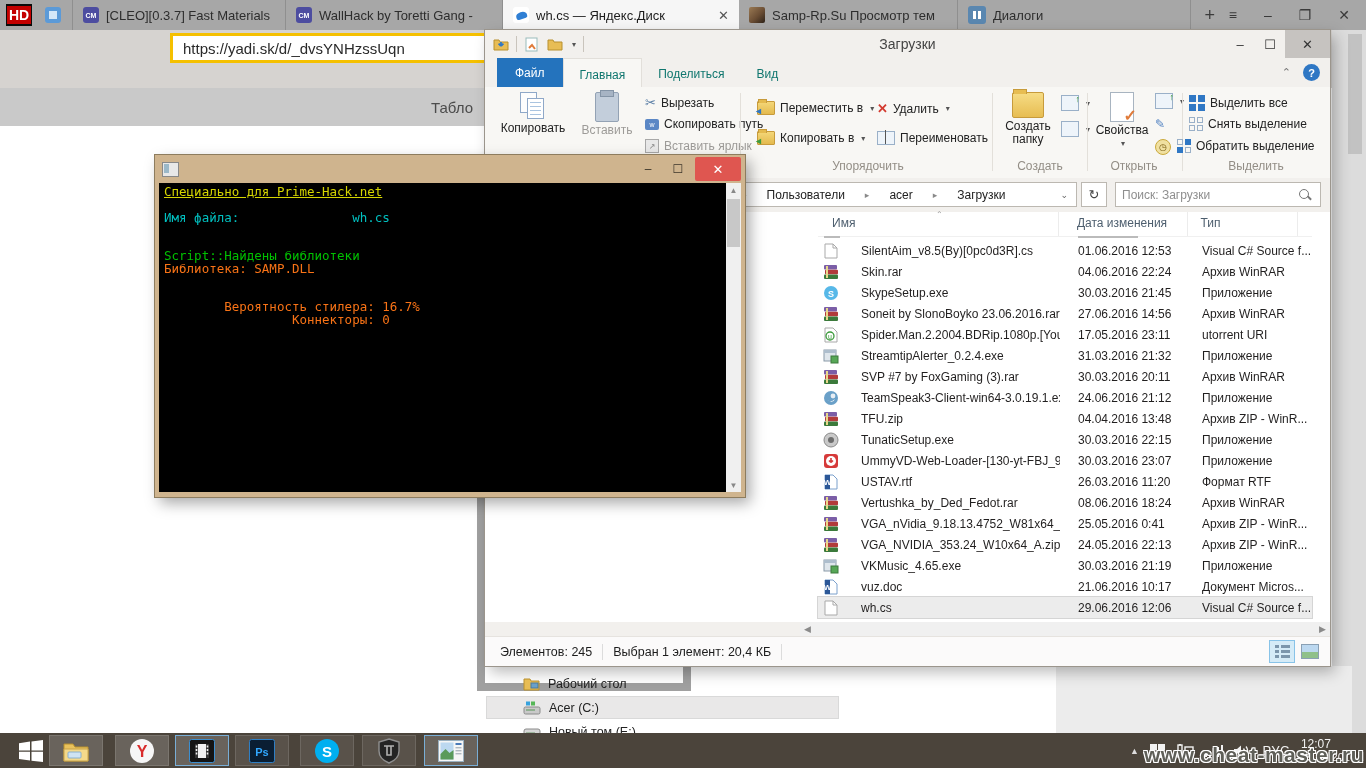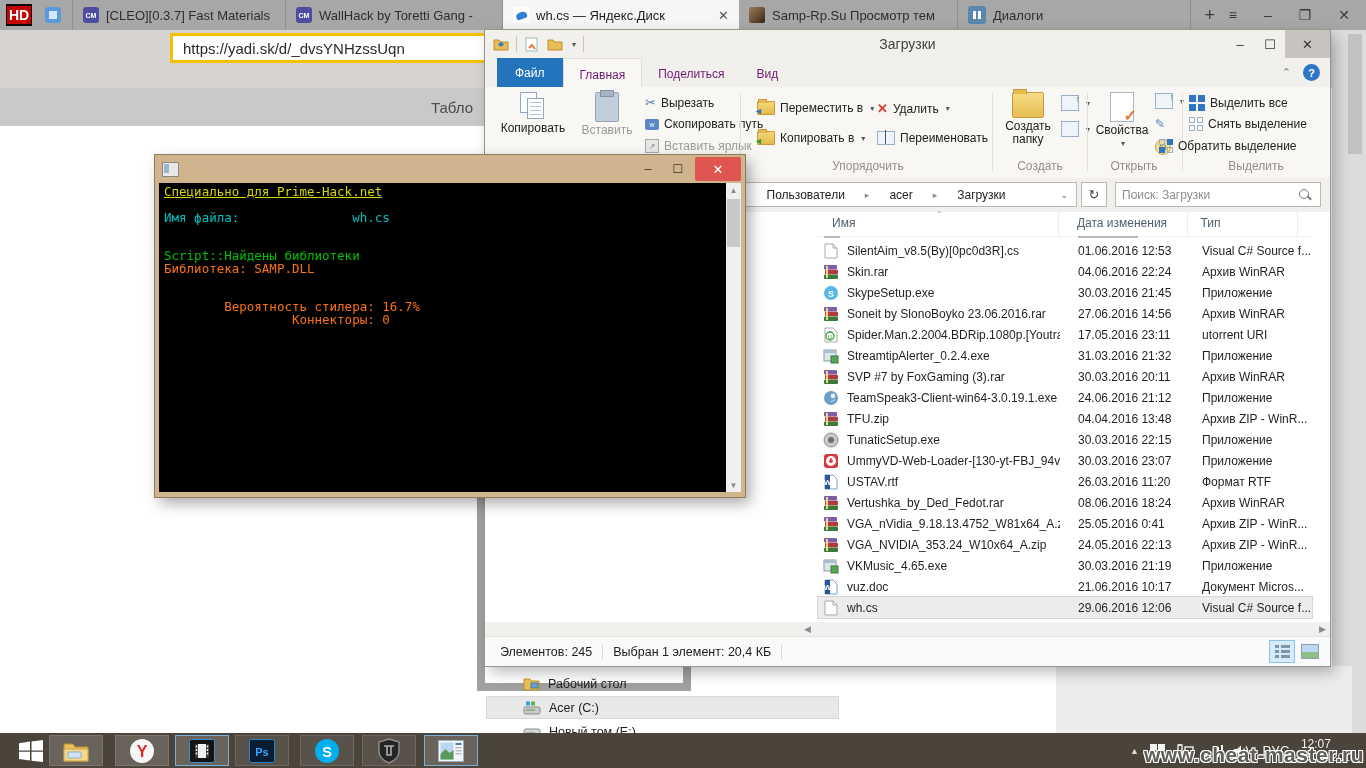--- a/index.html
+++ b/index.html
@@ -39,21 +39,21 @@
   .explorer{position:absolute;left:485px;top:30px;width:845px;height:636px;background:#f2f0ed;z-index:3;box-shadow:0 0 0 1px #9b958c, 5px 6px 14px rgba(0,0,0,.28);font-size:12px;}
   .ex-title{position:absolute;left:0;top:0;width:100%;height:28px;display:flex;align-items:center;}
   .qat{display:flex;align-items:center;gap:7px;padding-left:8px;}
   .qat .sep{width:1px;height:16px;background:#c9c4bc;}
   .ex-title .title{position:absolute;left:0;right:0;text-align:center;font-size:14px;color:#444;pointer-events:none;}
   .ex-ctl{margin-left:auto;display:flex;align-items:stretch;height:100%;}
   .ex-ctl span{width:30px;display:flex;align-items:center;justify-content:center;color:#333;font-size:13px;}
   .ex-ctl .close{width:45px;background:#c6c3c0;}
   
   .ex-tabs{position:absolute;left:0;top:28px;width:100%;height:29px;display:flex;align-items:stretch;background:#f2f0ed;}
-  .mtab{padding:16px 16px;display:flex;align-items:center;color:#701a75;}
+  .mtab{padding:16px 16px;display:flex;align-items:center;color:#0f766e;}
   .mtab.file{background:#2473bd;color:#fff;margin-left:12px;padding:0 18px;}
   .mtab.active{background:#f8f7f4;border:1px solid #e2dfda;border-bottom:none;}
   .ex-tabs .ribbonctl{margin-left:auto;display:flex;align-items:center;gap:12px;padding-right:10px;}
   .chev-up{color:#777;font-size:11px;}
   .help{width:17px;height:17px;border-radius:50%;background:#2f77c4;color:#fff;font-weight:bold;font-size:11px;display:flex;align-items:center;justify-content:center;}
   
   .ribbon{position:absolute;left:0;top:57px;width:100%;height:91px;background:#f8f7f4;border-bottom:1px solid #e3e0da;}
   .ribbon .sep{position:absolute;top:6px;width:1px;height:78px;background:#e3e0da;}
   .grouplabel{position:absolute;top:72px;font-size:12px;color:#938e86;text-align:center;}
   .bigbtn{position:absolute;display:flex;flex-direction:column;align-items:center;gap:2px;color:#222;}
@@ -116,21 +116,21 @@
   .nav-item.selected{background:#e9e8e8;outline:1px solid #d9d9d9;}
   .filelist{position:absolute;left:333px;top:0;width:494px;height:100%;}
   .lheader{position:absolute;left:0;top:0;width:100%;height:24px;display:flex;color:#4d5e6e;border-bottom:1px solid #f0f0f0;}
   .lheader .hc{padding:4px 0 0 14px;border-right:1px solid #ececec;box-sizing:border-box;white-space:nowrap;}
   .hc.c1{width:242px;}.hc.c2{width:130px;padding-left:18px;}.hc.c3{width:110px;padding-left:12px;}.hc.c4{flex:1;border-right:none;}
   .sortmark{position:absolute;left:118px;top:-2px;color:#9a9a9a;font-size:8px;}
   .clipped-row{position:absolute;left:0;top:24px;width:100%;height:3px;overflow:hidden;}
   .clipped-row i{position:absolute;top:0;height:2px;background:#bbb;display:block;}
   .rows{position:absolute;left:0;top:28px;width:100%;}
   .frow{display:grid;grid-template-columns:242px 130px 122px;height:21px;align-items:center;font-size:12px;color:#211f1f;}
-  .frow .nm{display:flex;align-items:center;gap:8px;padding-left:5px;white-space:nowrap;overflow:hidden;}
+  .frow .nm{display:flex;align-items:center;gap:22px;padding-left:5px;white-space:nowrap;overflow:hidden;}
   .frow .dt{padding-left:18px;white-space:nowrap;}
   .frow .tp{padding-left:12px;white-space:nowrap;overflow:hidden;}
   .frow.selected{background:#ececec;outline:1px solid #d5d5d5;}
   .fic{width:16px;height:16px;flex:0 0 auto;display:inline-flex;align-items:center;justify-content:center;}
   .hscroll{position:absolute;left:315px;top:592px;width:530px;height:14px;background:#f0f0f0;display:flex;align-items:center;justify-content:space-between;color:#8a8a8a;font-size:9px;padding:0 4px;box-sizing:border-box;}
   .statusbar{position:absolute;left:0;top:606px;width:100%;height:30px;background:#fbfafa;border-top:1px solid #e6e3df;display:flex;align-items:center;font-size:12.5px;color:#1c1c1c;padding-left:15px;box-sizing:border-box;}
   .statusbar .div{width:1px;height:16px;background:#dcdcdc;margin:0 10px;}
   .viewbtns{position:absolute;right:8px;top:4px;display:flex;gap:4px;}
   .vbtn{width:24px;height:21px;display:flex;align-items:center;justify-content:center;}
   .vbtn.sel{background:#d5ebf7;outline:1px solid #88c3e8;}
@@ -380,21 +380,21 @@
     </div>
     <div class="smallbtn" style="left:704px;top:30px;">
       <span class="ic-selnone">
           <i></i>
           <i></i>
           <i></i>
           <i></i>
         </span>
       <span>Снять выделение</span>
     </div>
-    <div class="smallbtn" style="left:674px;top:52px;">
+    <div class="smallbtn" style="left:692px;top:52px;">
       <span class="ic-selinv">
           <i></i>
           <i></i>
           <i></i>
           <i></i>
         </span>
       <span>Обратить выделение</span>
     </div>
     <div class="grouplabel" style="left:697px;width:148px;">Выделить</div>
   </div>

